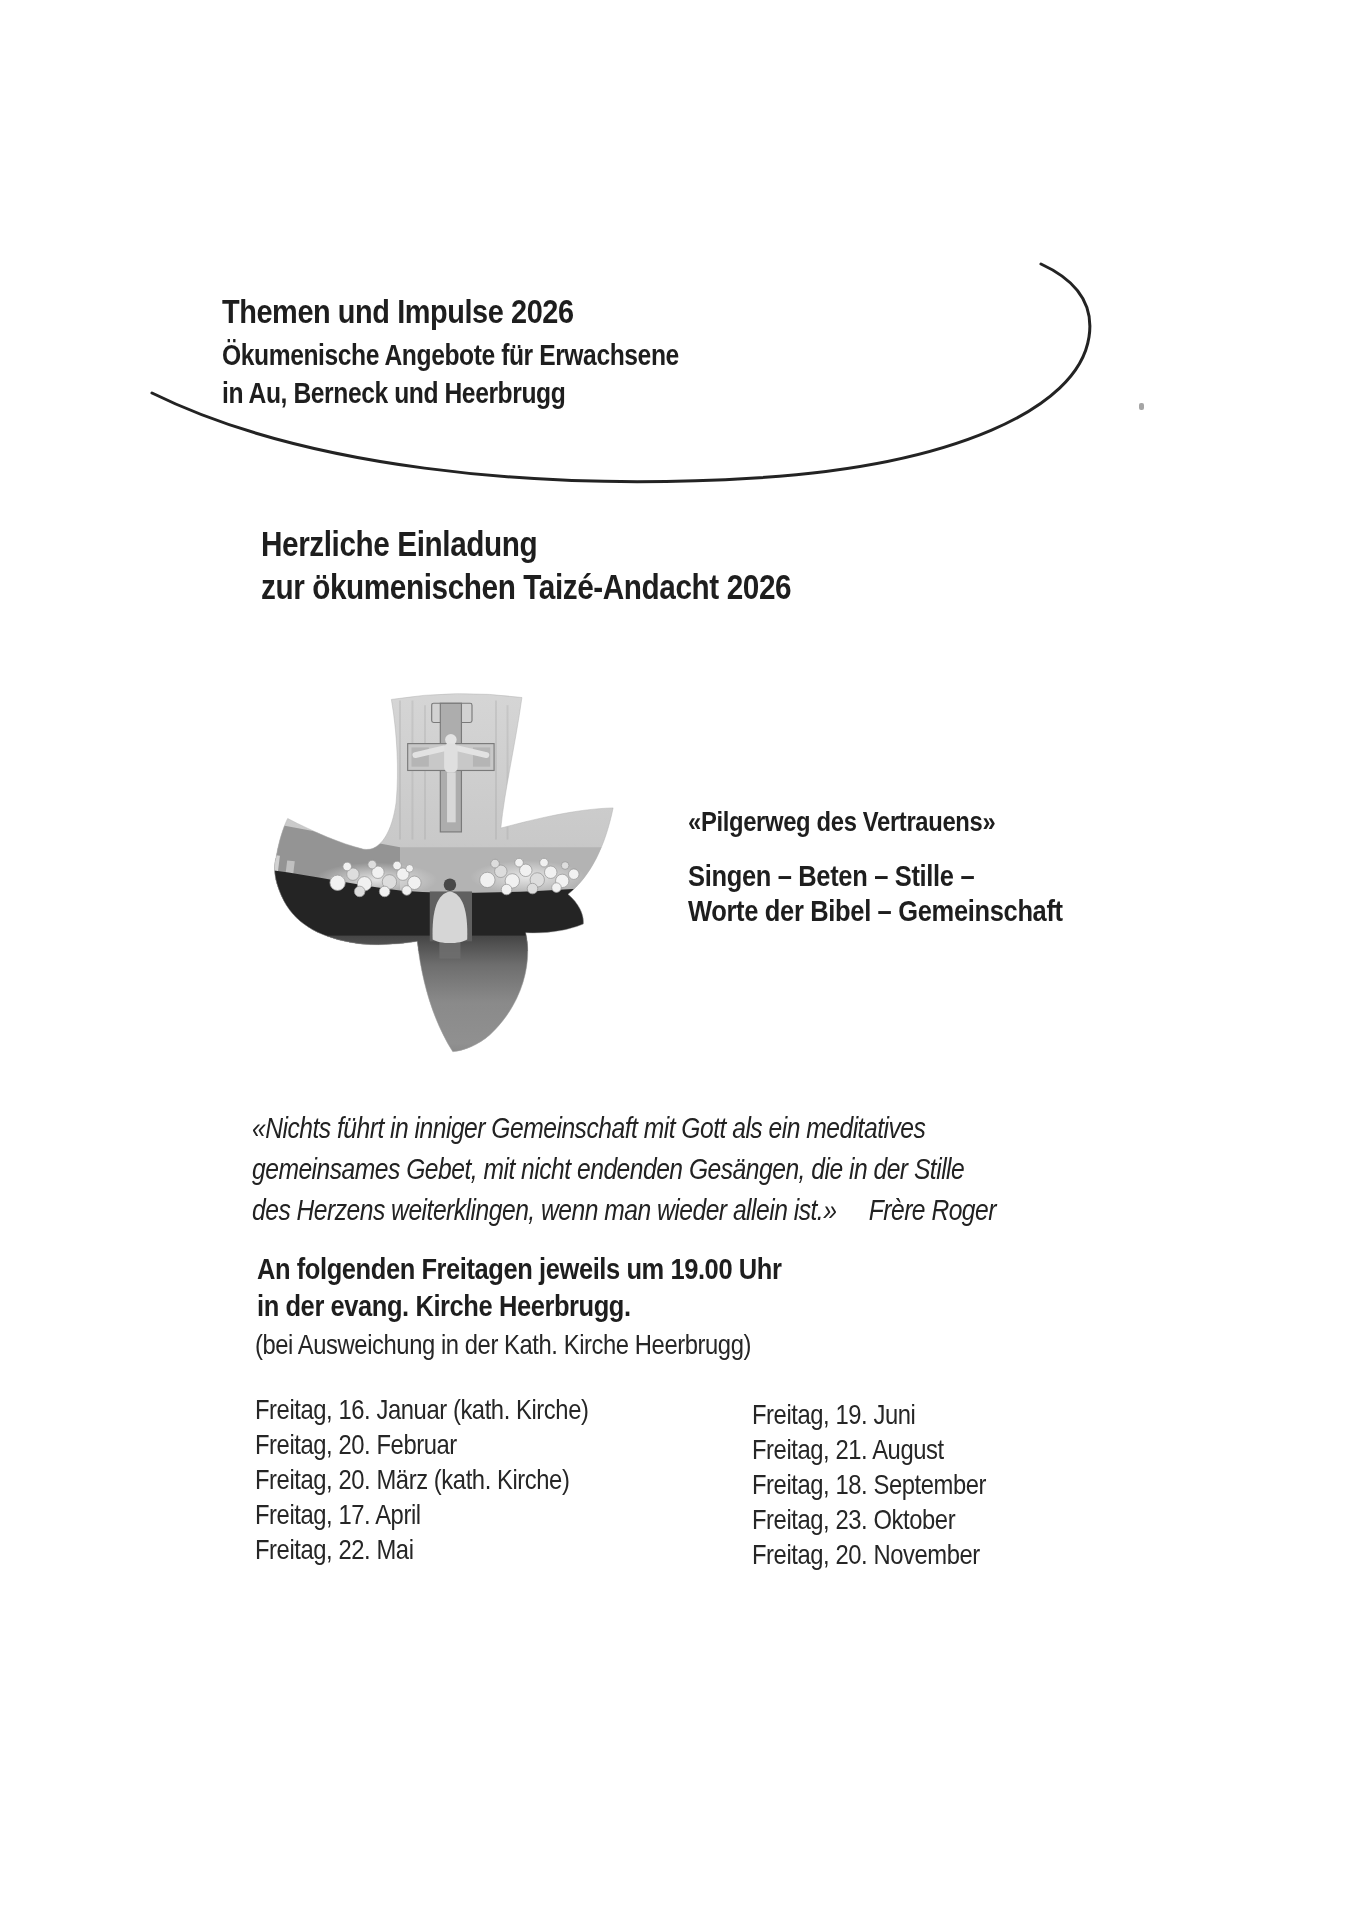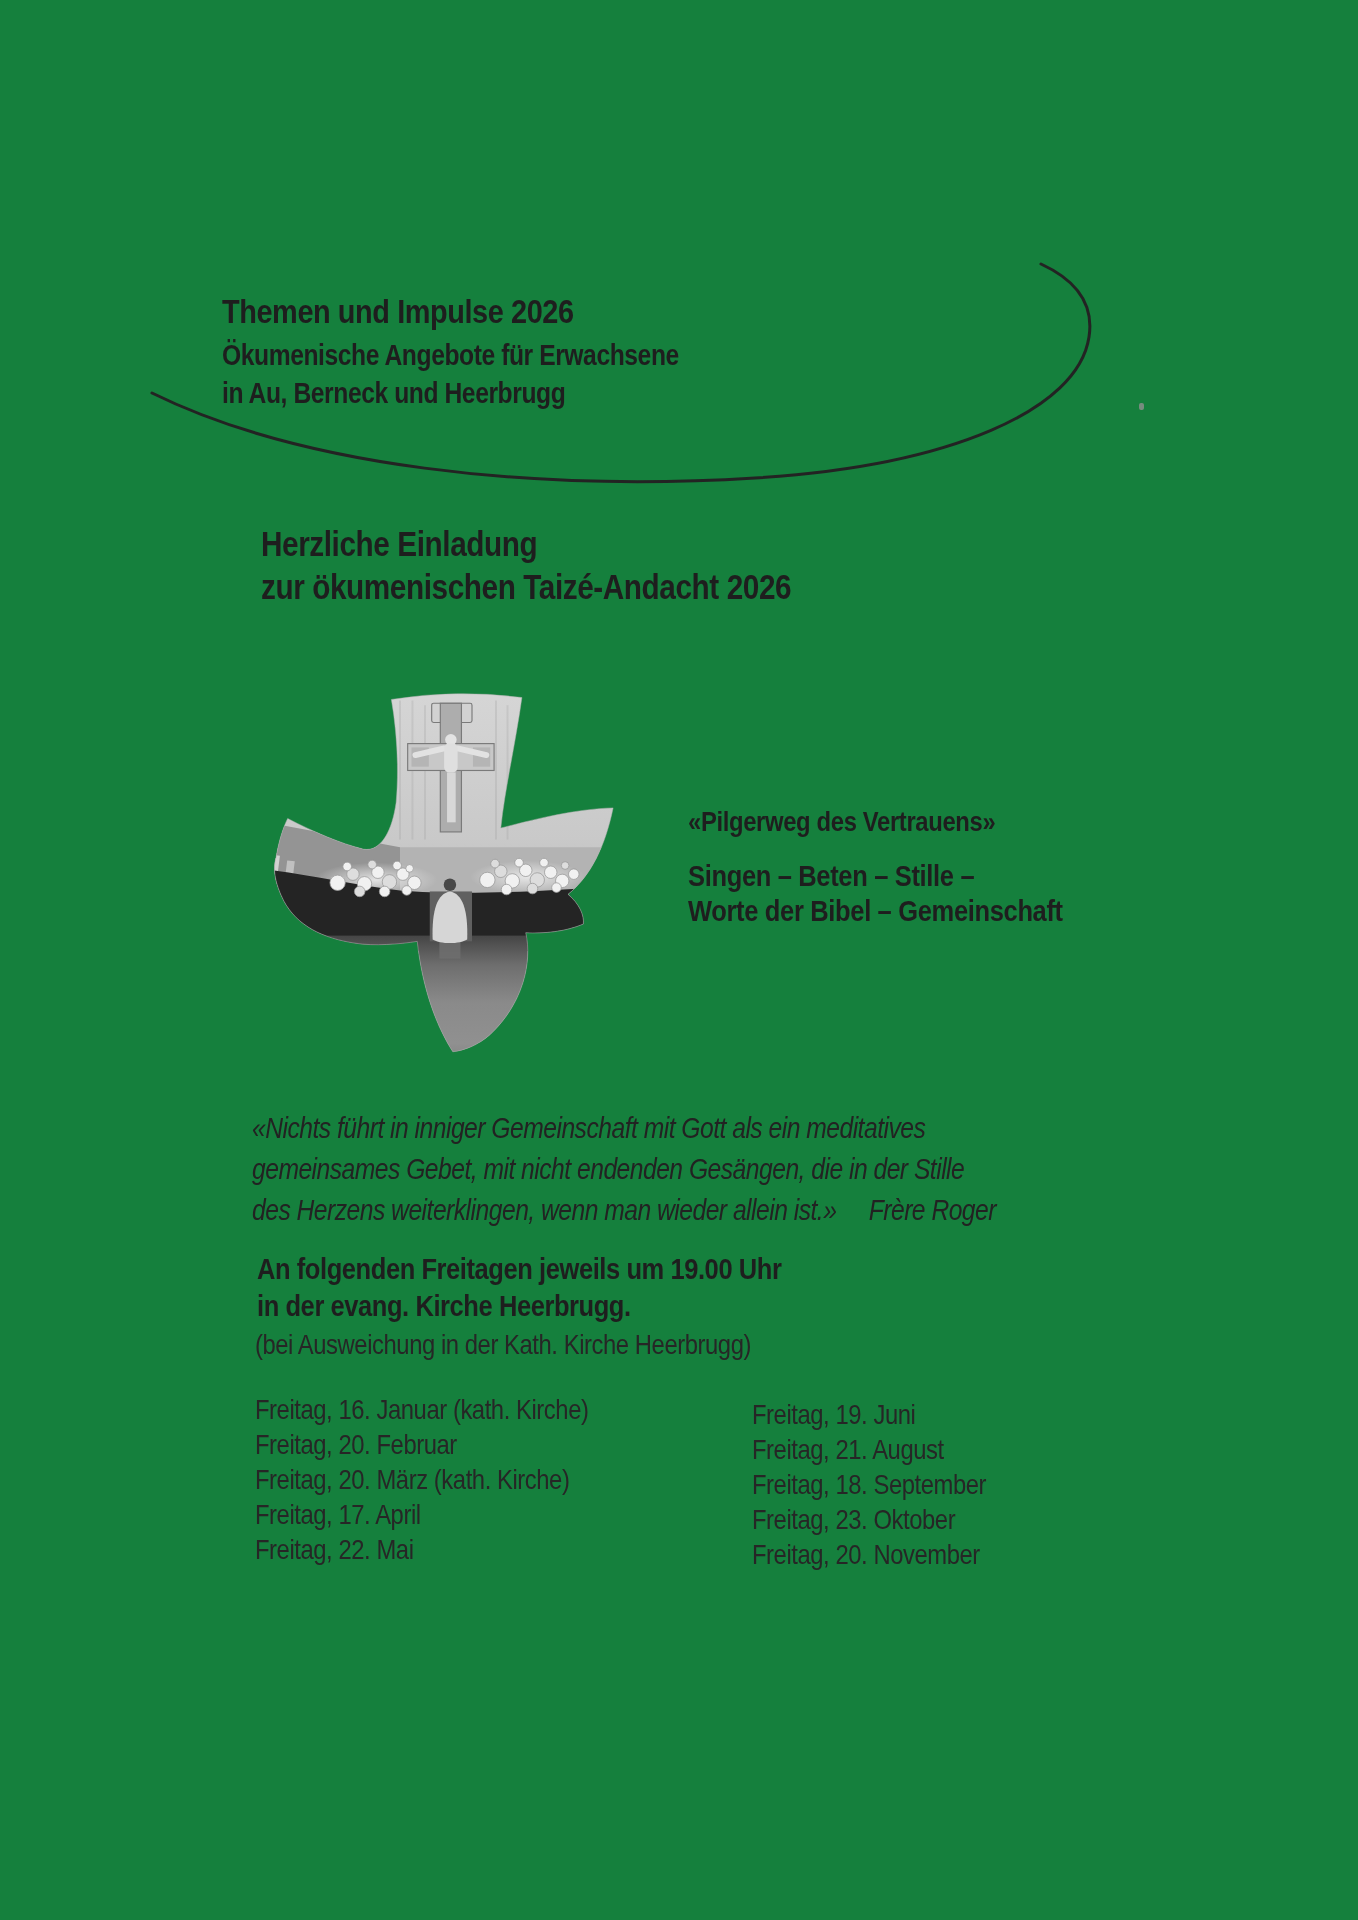--- a/index.html
+++ b/index.html
@@ -1,19 +1,19 @@
 <!DOCTYPE html>
 <html><head>
 <meta charset="utf-8">
 <style>
   html,body{margin:0;padding:0;background:#e8e8e8;}
   #page{
     position:relative;
     width:1358px;height:1920px;
-    background:#15803d;
+    background:#ffffff;
     overflow:hidden;
     font-family:"Liberation Sans","DejaVu Sans",sans-serif;
     color:#1e1e1e;
   }
   .abs{position:absolute;}
   .cond{transform:scaleX(.85);transform-origin:0 0;white-space:nowrap;}
 
   #header-title{left:222px;top:292px;font-size:34px;font-weight:bold;letter-spacing:-.5px;line-height:38px;}
   #header-sub{left:222px;top:336px;font-size:29px;font-weight:bold;letter-spacing:-.5px;line-height:38px;}
 

